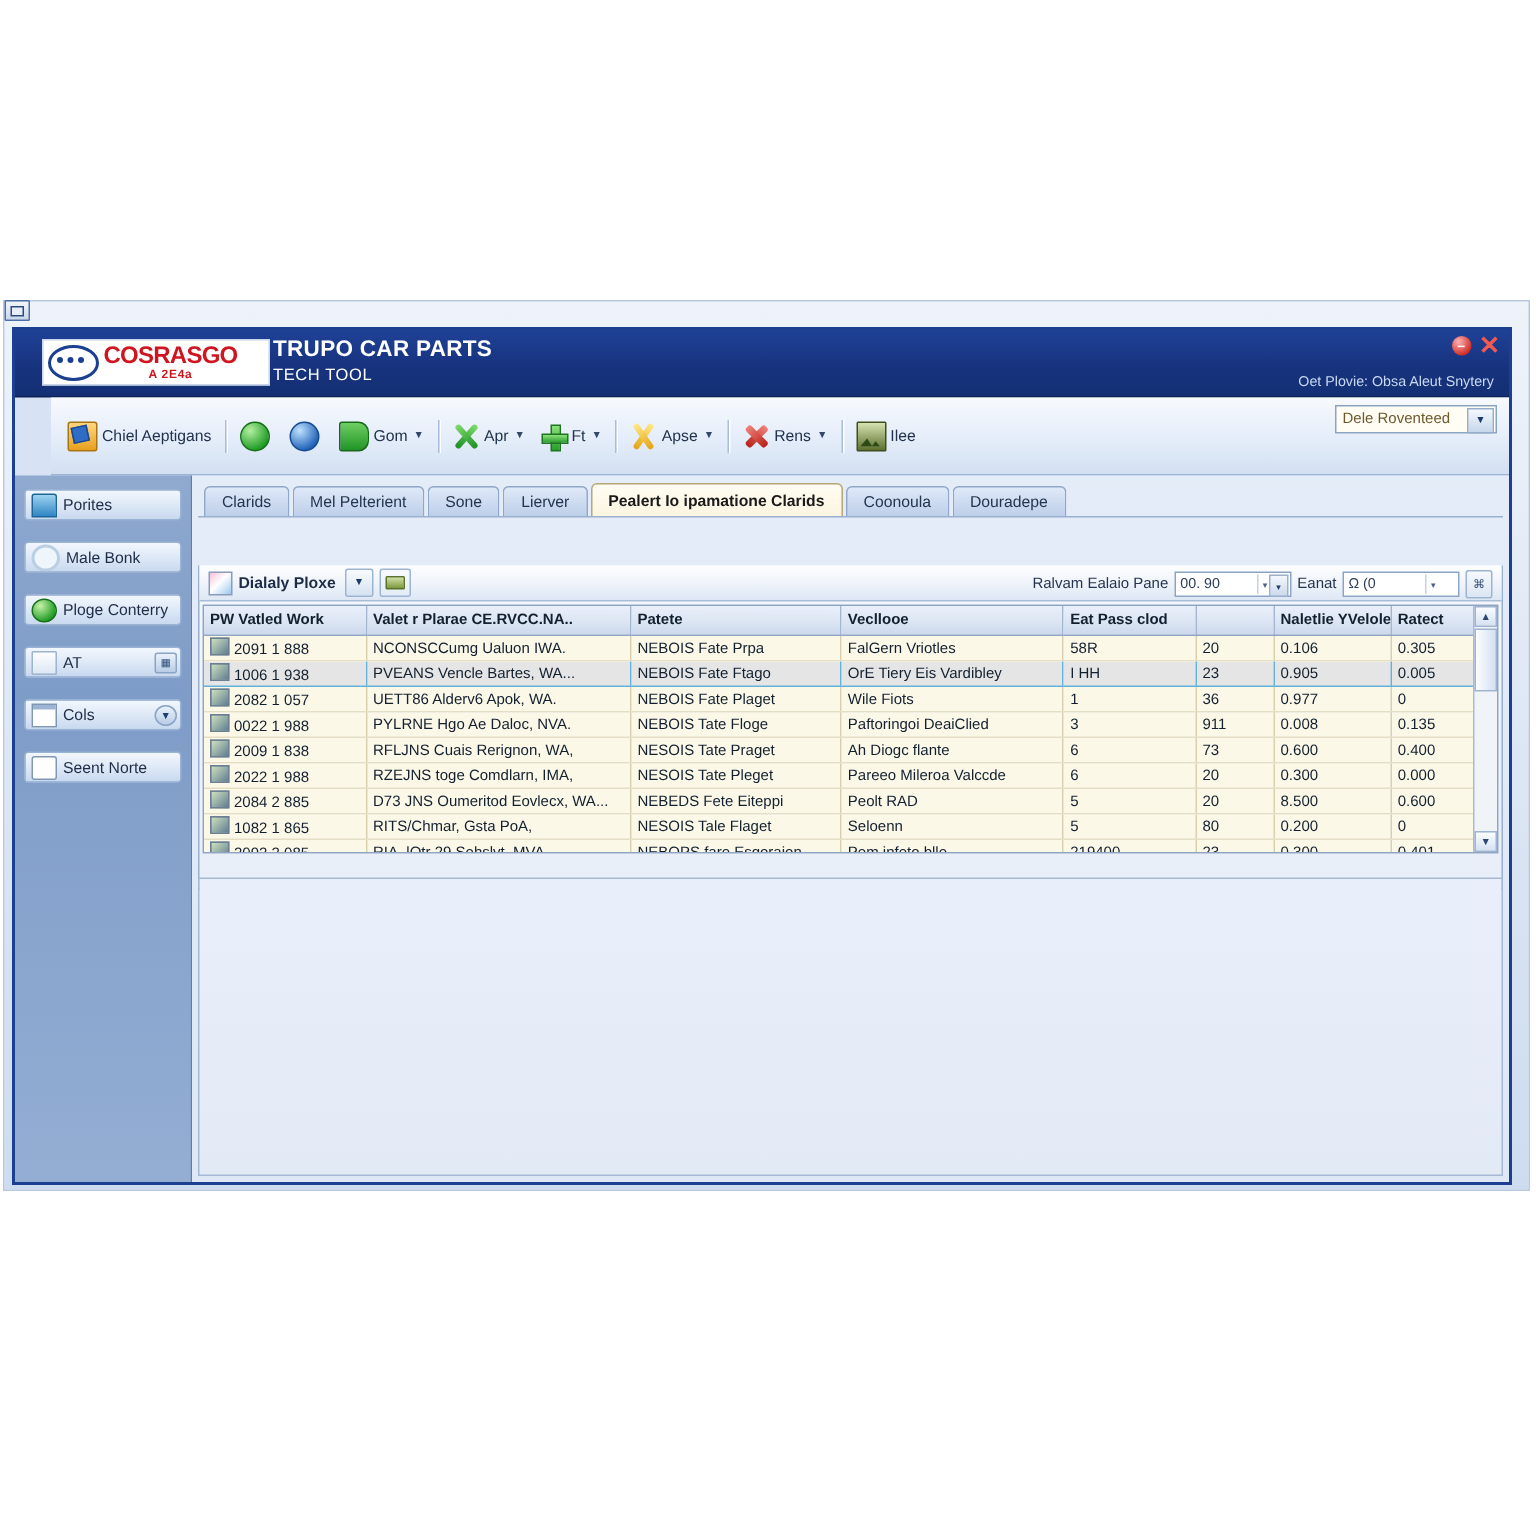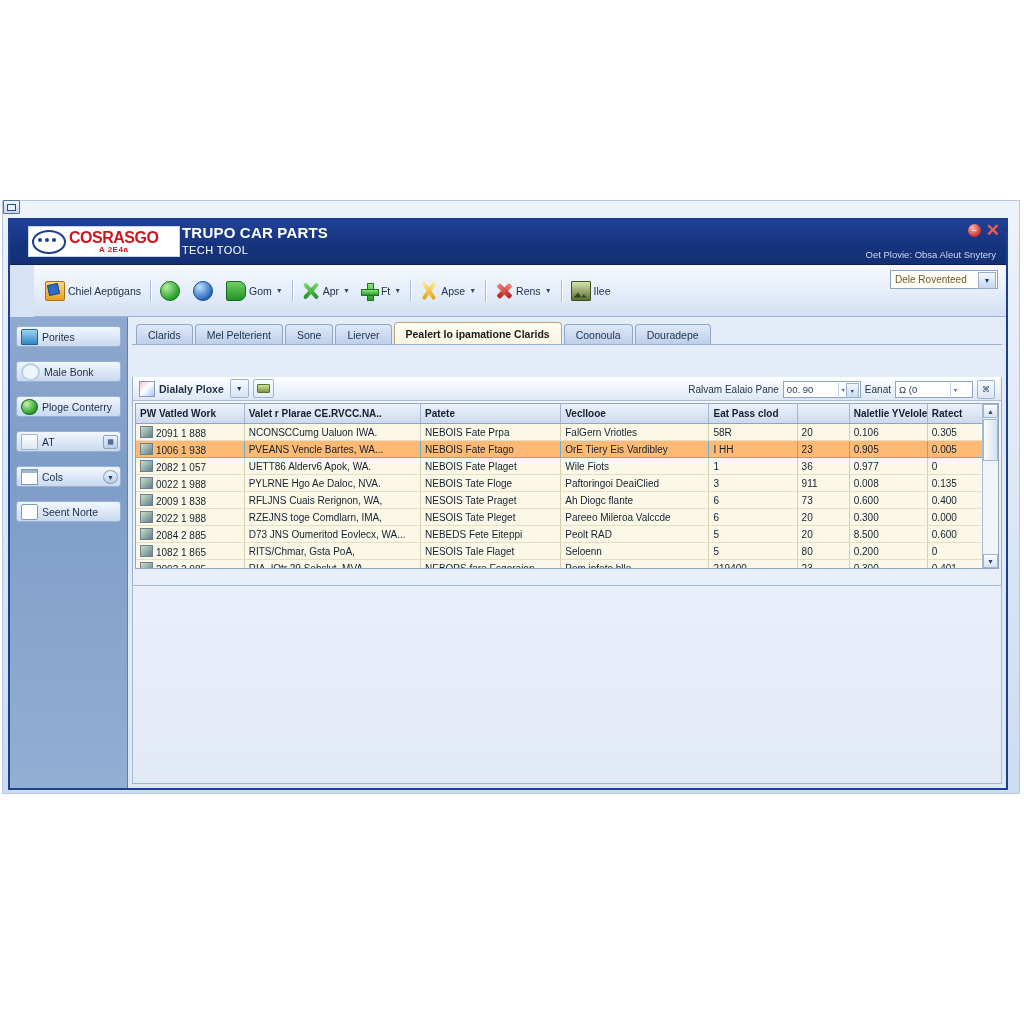--- a/index.html
+++ b/index.html
@@ -455,21 +455,21 @@
   table.grid td {
     border-right: 1px solid #d7cfae;
     border-bottom: 1px solid #e4dec4;
     padding: 1px 4px;
     height: 14px;
     white-space: nowrap;
     overflow: hidden;
     text-overflow: clip;
   }
   table.grid tr.row { background: #fbf8e8; }
-  table.grid tr.row.sel { background: #fdba74; }
+  table.grid tr.row.sel { background: #e5e5e5; }
   table.grid tr.row.sel td { border-right-color:#64b1da; border-bottom-color:#64b1da; }
   .cell-ic {
     display:inline-block;
     width: 11px; height: 10px;
     vertical-align: -1px;
     margin-right: 3px;
     border: 1px solid #6d7f93;
     background: linear-gradient(135deg,#cfe0c0,#5f7f8f);
   }
   .gridscroll {

